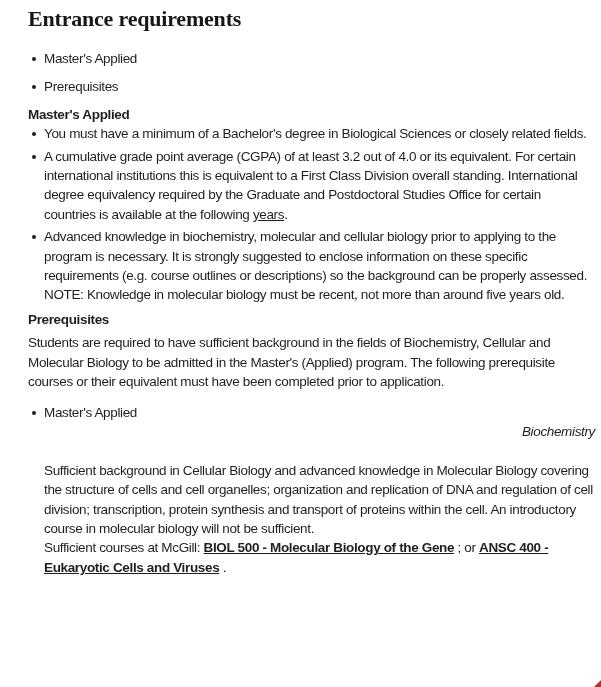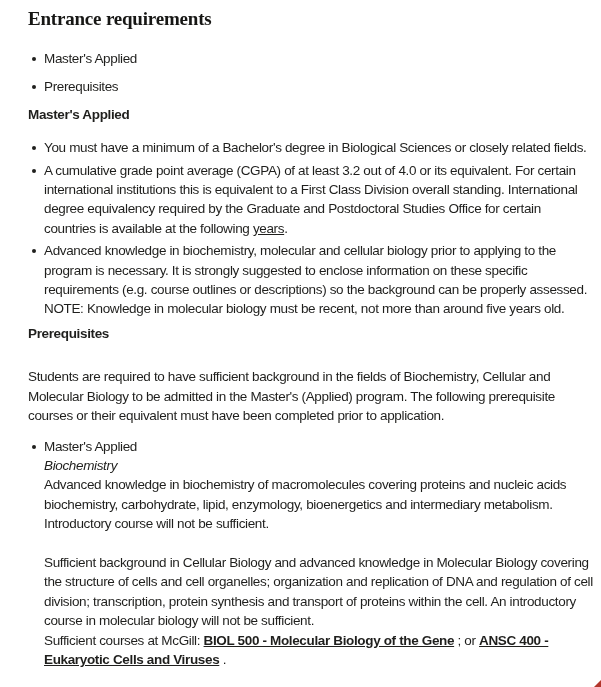--- a/index.html
+++ b/index.html
@@ -13,21 +13,21 @@
     font-family: "Liberation Sans", sans-serif;
     font-size: 13.5px;
     letter-spacing: -0.35px;
     line-height: 19.4px;
     color: #1f1f1d;
   }
   .page { padding: 5px 6px 0 28px; }
 
   h1.page-title {
     font-family: "Liberation Serif", serif;
-    font-size: 19px;
+    font-size: 22px;
     line-height: 27px;
     font-weight: 700;
     letter-spacing: -0.2px;
     margin: 0;
     color: #171715;
   }
 
   ul { list-style: none; margin: 0; padding: 0; }
   li { position: relative; padding-left: 16px; max-width: 567px; }
   li::before {
@@ -45,28 +45,28 @@
   ul.toc li { margin-bottom: 8.5px; }
 
   .sub-heading {
     font-weight: 700;
     font-size: 13.5px;
     margin: 0;
   }
   .sub-heading.masters { margin-top: 2px; }
   .sub-heading.prereq  { margin-top: 5px; }
 
-  ul.reqs { margin-top: 14px; }
+  ul.reqs { }
   ul.reqs li { margin-bottom: 3px; }
 
-  p.intro { margin: 24px 0 0; max-width: 566px; }
+  p.intro { margin: 4px 0 0; max-width: 566px; }
 
   ul.prereq-list { margin-top: 11px; }
 
-  .course-title { font-style: italic; }
+  .course-title { font-style: italic; text-align: right; }
   .course-gap { height: 19.4px; }
 
   a.inline-link {
     color: inherit;
     text-decoration: underline;
     cursor: pointer;
   }
   a.course-link {
     color: inherit;
     font-weight: 700;
@@ -113,21 +113,20 @@
   <div class="sub-heading prereq">Prerequisites</div>
 
   <p class="intro">Students are required to have sufficient background in the fields of Biochemistry, Cellular and Molecular Biology to be admitted in the Master's (Applied) program. The following prerequisite courses or their equivalent must have been completed prior to application.</p>
 
   <ul class="prereq-list">
     <li>
       <span>Master's Applied</span>
 
       <div class="course-block">
         <div class="course-title">Biochemistry</div>
-        <div>Advanced knowledge in biochemistry of macromolecules covering proteins and nucleic acids biochemistry, carbohydrate, lipid, enzymology, bioenergetics and intermediary metabolism. Introductory course will not be sufficient.</div>
       </div>
 
       <div class="course-gap"></div>
 
       <div class="course-block">
         <div>Sufficient background in Cellular Biology and advanced knowledge in Molecular Biology covering the structure of cells and cell organelles; organization and replication of DNA and regulation of cell division; transcription, protein synthesis and transport of proteins within the cell. An introductory course in molecular biology will not be sufficient.</div>
         <div>
           <span>Sufficient courses at McGill: </span><a class="course-link">BIOL 500 - Molecular Biology of the Gene</a><span> ; or </span><a class="course-link">ANSC 400 - Eukaryotic Cells and Viruses</a><span> .</span>
         </div>
       </div>

